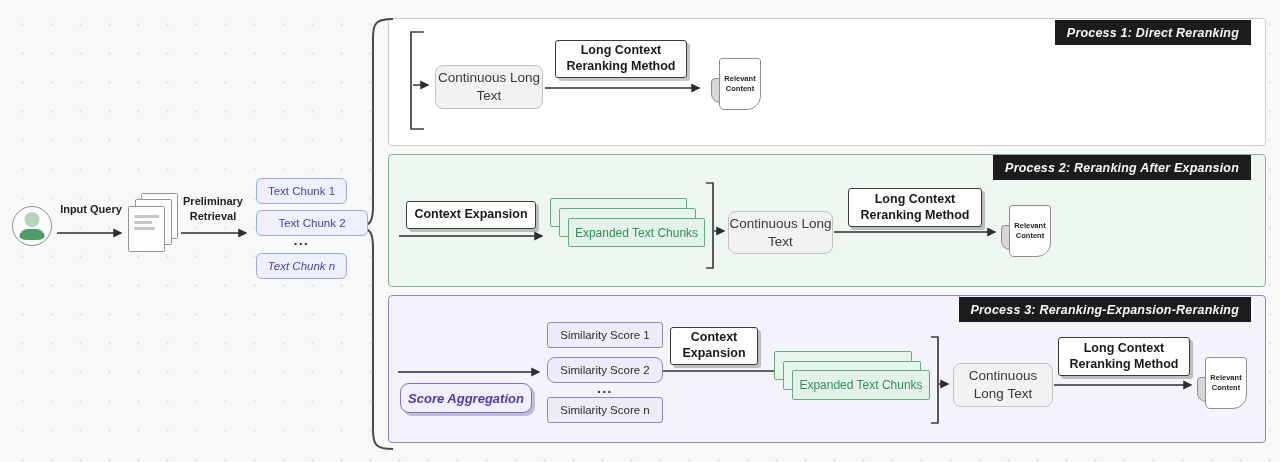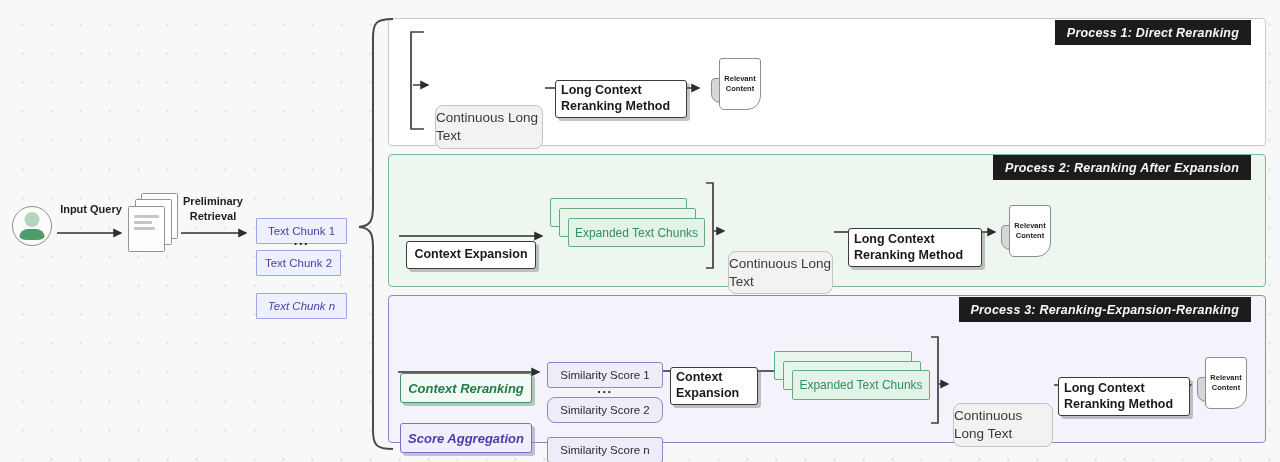--- a/index.html
+++ b/index.html
@@ -9,38 +9,38 @@
     background:#f8f8f9;
   }
   .canvas{
     position:relative;width:1280px;height:462px;overflow:hidden;
     background:#f8f8f9;
     background-image:radial-gradient(circle,#e5e5ea 1.3px,transparent 1.5px);
     background-size:29px 29px;
     background-position:8px 10px;
   }
   svg.overlay{position:absolute;left:0;top:0;z-index:2;pointer-events:none;}
-  .box{position:absolute;box-sizing:border-box;display:flex;align-items:center;justify-content:center;text-align:left;z-index:3;margin-top:40px;}
+  .box{position:absolute;box-sizing:border-box;display:flex;align-items:center;justify-content:center;text-align:center;z-index:3;}
   
   .proc{position:absolute;box-sizing:border-box;border-radius:4px;z-index:1;}
   .proc1{left:388px;top:18px;width:878px;height:128px;background:#ffffff;border:1.5px solid #c9c9c9;}
   .proc2{left:388px;top:154px;width:878px;height:133px;background:#edf7f0;border:1.5px solid #7cb98c;}
   .proc3{left:388px;top:295px;width:878px;height:148px;background:#f4f3fb;border:1.5px solid #8b84c5;}
   .badge{position:absolute;right:29px;z-index:4;background:#1c1c1e;color:#f7f7f7;
     font-style:italic;font-weight:600;font-size:12.5px;height:25px;display:flex;align-items:center;
     padding:0 12px;letter-spacing:.2px;}
   
   .cmd{background:#ffffff;border:1.5px solid #3b3b3b;border-radius:3px;
     box-shadow:3px 3px 0 rgba(110,110,110,.4);font-weight:700;font-size:12.5px;color:#191919;line-height:1.25;padding:2px 5px;}
   .gray{background:#f2f2f3;border:1.3px solid #c3c3c3;border-radius:8px;font-size:13.5px;color:#393939;line-height:1.3;}
-  .chunk{background:#eef1fd;border:1.3px solid #98a9ec;border-radius:1px;font-size:11.5px;font-weight:500;color:#4c42a1;}
+  .chunk{background:#eef1fd;border:1.3px solid #98a9ec;border-radius:6px;font-size:11.5px;font-weight:500;color:#4c42a1;}
   .sim{background:#edecf9;border:1.3px solid #8d86c9;border-radius:3px;font-size:11.5px;color:#2c2c2c;}
   .gbox{background:#f3faf5;border:1.6px solid #43925f;border-radius:3px;box-shadow:3px 3px 0 rgba(125,160,138,.55);
     font-weight:700;font-style:italic;font-size:13px;color:#1f7d47;}
-  .pbox{background:#f1effb;border:1.6px solid #7a70c9;border-radius:3px;box-shadow:3px 3px 0 rgba(140,130,190,.5);
+  .pbox{background:#f1effb;border:1.6px solid #7a70c9;border-radius:9px;box-shadow:3px 3px 0 rgba(140,130,190,.5);
     font-weight:700;font-style:italic;font-size:13px;color:#4a3cae;}
   .flowlbl{position:absolute;font-size:11px;font-weight:600;color:#1e1e1e;text-align:center;line-height:1.35;z-index:3;}
   .dots{position:absolute;font-weight:800;font-size:13px;color:#1d1d1d;text-align:center;letter-spacing:1.5px;z-index:3;}
   
   .stack{position:absolute;z-index:3;}
   .layer{position:absolute;box-sizing:border-box;background:#e7f5ec;border:1.4px solid #66ab7c;border-radius:2px;}
   .layer.front{display:flex;align-items:center;justify-content:center;font-size:12px;color:#2f9158;background:#e3f3e9;}
   
   .scroll{position:absolute;width:50px;height:52px;z-index:3;}
   .scroll .curl{position:absolute;left:0;bottom:7px;width:14px;height:25px;background:#d7d7da;
@@ -107,21 +107,21 @@
     <div class="pg m"></div>
     <div class="pg f">
         <i></i>
         <i></i>
         <i></i>
       </div>
   </div>
   <div class="flowlbl" style="left:180px;top:194px;width:66px;">Preliminary Retrieval</div>
 
   <div class="box chunk" style="left:256px;top:178px;width:91px;height:26px;">Text Chunk 1</div>
-  <div class="box chunk" style="left:256px;top:210px;width:85px;height:26px;">Text Chunk 2</div>
+  <div class="box chunk" style="left:256px;top:210px;width:112px;height:26px;">Text Chunk 2</div>
   <div class="dots" style="left:256px;top:233px;width:91px;">...</div>
   <div class="box chunk" style="left:256px;top:253px;width:91px;height:26px;font-style:italic;">Text Chunk n</div>
 
   <div class="proc proc1"></div>
   <div class="badge" style="top:20px;">Process 1: Direct Reranking</div>
   <div class="box gray" style="left:435px;top:65px;width:108px;height:44px;">Continuous Long Text</div>
   <div class="box cmd" style="left:555px;top:40px;width:132px;height:38px;">Long Context Reranking Method</div>
   <div class="scroll" style="left:711px;top:58px;">
     <div class="curl"></div>
     <div class="sheet">Relevant Content</div>
@@ -137,21 +137,20 @@
   </div>
   <div class="box gray" style="left:728px;top:211px;width:105px;height:43px;">Continuous Long Text</div>
   <div class="box cmd" style="left:848px;top:188px;width:134px;height:39px;">Long Context Reranking Method</div>
   <div class="scroll" style="left:1001px;top:205px;">
     <div class="curl"></div>
     <div class="sheet">Relevant Content</div>
   </div>
 
   <div class="proc proc3"></div>
   <div class="badge" style="top:297px;">Process 3: Reranking-Expansion-Reranking</div>
-  <div class="box gbox" style="left:400px;top:333px;width:132px;height:30px;">Context Reranking</div>
   <div class="box pbox" style="left:400px;top:383px;width:132px;height:30px;">Score Aggregation</div>
   <div class="box sim" style="left:547px;top:322px;width:116px;height:26px;">Similarity Score 1</div>
   <div class="box sim" style="left:547px;top:357px;width:116px;height:26px;border-radius:8px;">Similarity Score 2</div>
   <div class="dots" style="left:547px;top:381px;width:116px;">...</div>
   <div class="box sim" style="left:547px;top:397px;width:116px;height:26px;">Similarity Score n</div>
   <div class="box cmd" style="left:670px;top:327px;width:88px;height:38px;">Context Expansion</div>
   <div class="stack" style="left:774px;top:351px;width:160px;height:52px;">
     <div class="layer" style="left:0;top:0;width:138px;height:29px;"></div>
     <div class="layer" style="left:9px;top:10px;width:138px;height:29px;"></div>
     <div class="layer front" style="left:18px;top:19px;width:138px;height:30px;">Expanded Text Chunks</div>

